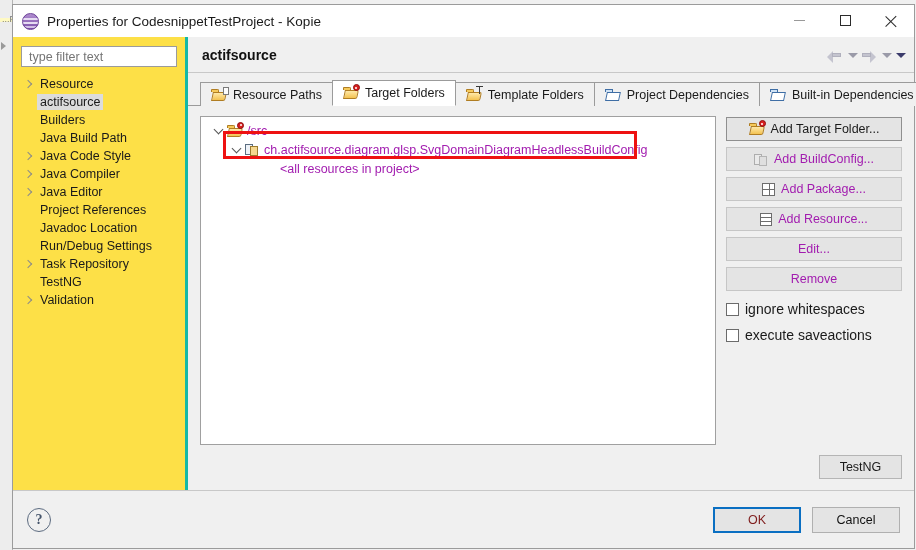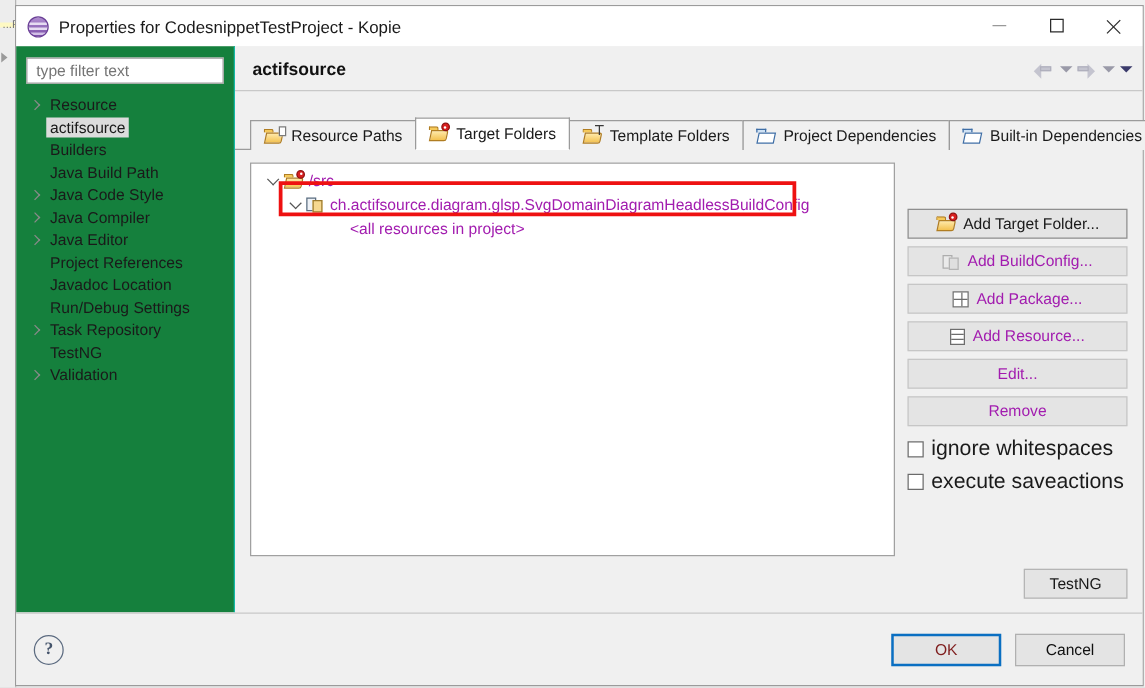--- a/index.html
+++ b/index.html
@@ -91,22 +91,22 @@
   }
   .glyph-close:before { transform: translateX(-50%) rotate(45deg); }
   .glyph-close:after  { transform: translateX(-50%) rotate(-45deg); }
 
   
   .dlg-body { flex: 1; display: flex; position: relative; min-height: 0; }
 
   
   .leftpane {
     width: 175px; flex: none;
-    background: #15803d;
-    border-right: 1px solid #14b8a6;
+    background: #fde047;
+    border-right: 3px solid #14b8a6;
     padding: 7px 0 0 0;
     box-sizing: border-box;
   }
   .filterbox {
     margin: 2px 8px 6px 8px;
     height: 21px;
     background: #fff; border: 1px solid #9b9b9b;
     display: flex; align-items: center;
     padding: 0 5px;
     box-sizing: border-box;
@@ -181,21 +181,21 @@
     border-left: 5px solid transparent; border-right: 5px solid transparent;
   }
   .caret.dark:before { border-top-color: #3b3b6b; }
 
   
   .tabstrip {
     flex: none; height: 26px;
     display: flex; align-items: flex-end;
     padding-left: 12px;
     border-bottom: 1px solid #9b9b9b;
-    margin-top: 20px;
+    margin-top: 6px;
     position: relative;
   }
   .tab {
     height: 24px; display: flex; align-items: center; gap: 6px;
     padding: 0 10px;
     font-size: 12.5px; color: #1a1a1a;
     background: #f0f0f0;
     border: 1px solid #9b9b9b;
     border-bottom: none;
     margin-right: -1px;
@@ -306,21 +306,20 @@
     box-sizing: border-box;
     pointer-events: none;
     z-index: 5;
   }
 
   
   .btncol {
     width: 176px; flex: none;
     display: flex; flex-direction: column; gap: 6px;
     padding-top: 1px;
-    margin-top: 36px;
   }
   .btn {
     height: 24px; background: #e8e8e8;
     border: 1px solid #b5b5b5;
     font-size: 12.5px; color: #1a1a1a;
     display: flex; align-items: center; justify-content: center; gap: 6px;
     box-sizing: border-box;
     white-space: nowrap;
   }
   .btn.enabled { background: #e4e4e4; border-color: #8f8f8f; }
@@ -339,21 +338,21 @@
   .res-ico {
     width: 12px; height: 13px; position: relative; flex: none;
     border: 1.2px solid #6d6d6d; box-sizing: border-box; background: #fff;
   }
   .res-ico:before {
     content: ""; position: absolute; left: 0; top: 3px; width: 100%; height: 1.2px; background: #6d6d6d;
     box-shadow: 0 4px 0 0 #6d6d6d;
   }
   .checkrow {
     display: flex; align-items: center; gap: 6px;
-    font-size: 17px; color: #1a1a1a; height: 20px;
+    font-size: 14px; color: #1a1a1a; height: 20px;
   }
   .cbox {
     width: 13px; height: 13px; border: 1px solid #6b6b6b; background: #fff;
     flex: none; box-sizing: border-box;
   }
 
   
   .applyrow {
     flex: none; display: flex; justify-content: flex-end;
     padding: 10px 12px 11px 12px;

